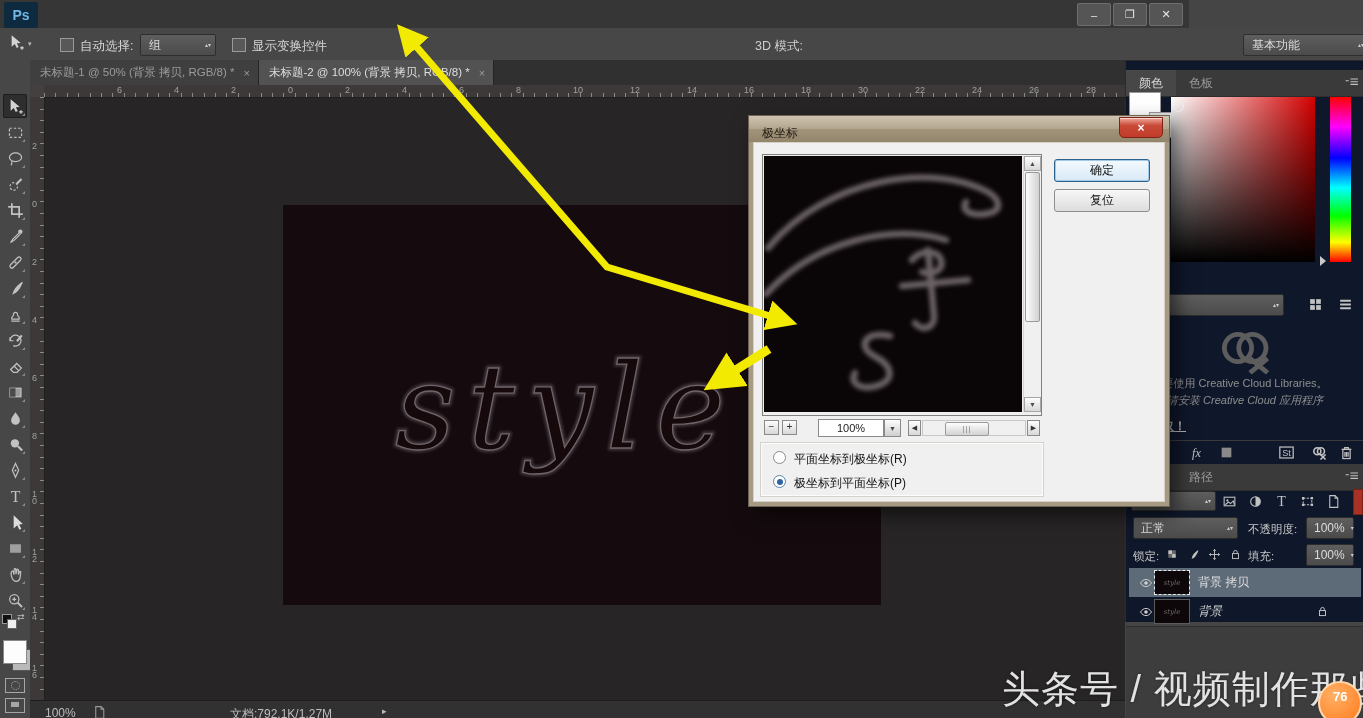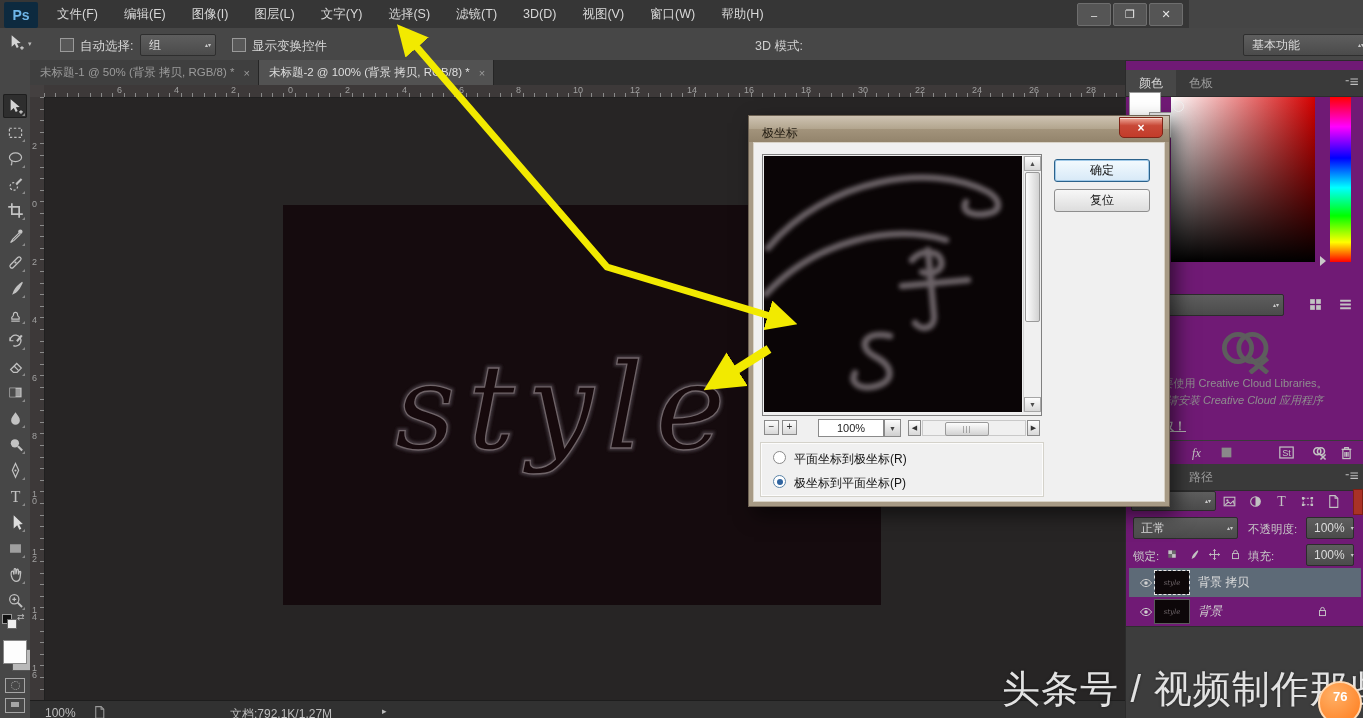--- a/index.html
+++ b/index.html
@@ -77,21 +77,21 @@
   .grpbox{position:absolute;left:6px;top:299px;width:282px;height:53px;border:1px solid #d4d2ca;box-shadow:inset 0 0 0 1px #fcfcfc;background:#f0f0f0;}
   .radio{position:absolute;left:12px;width:13px;height:13px;border:1px solid #8a8a8a;border-radius:50%;background:#fff;box-sizing:border-box;}
   .radio.on{border-color:#5a84a8;}
   .radio.on::after{content:'';position:absolute;left:2.5px;top:2.5px;width:6px;height:6px;border-radius:50%;background:#2f64a0;}
   .radiolabel{position:absolute;left:33px;font-size:12px;color:#151515;}
   .dlgbtn{position:absolute;left:300px;width:96px;height:23px;border-radius:3px;font-size:12px;color:#111;
      display:flex;align-items:center;justify-content:center;box-sizing:border-box;}
   .dlgbtn.ok{top:16px;background:linear-gradient(#f4fafe,#d7e9f7);border:1px solid #2c628b;box-shadow:inset 0 0 0 1px #a0c9e8;}
   .dlgbtn.reset{top:46px;background:linear-gradient(#f7f7f7,#dddddd);border:1px solid #8e8e8e;}
   
-  .rpanel{left:1125px;top:60px;width:238px;height:658px;background:#701a75;border-left:1px solid #2b2b2b;}
+  .rpanel{left:1125px;top:60px;width:238px;height:562px;background:#0f172a;border-left:1px solid #2b2b2b;}
   .ptabstrip{position:absolute;left:0;width:238px;height:26px;background:#3a3a3a;border-bottom:1px solid #2d2d2d;display:flex;}
   .ptab{padding:0 13px;line-height:26px;font-size:12px;color:#9b9b9b;}
   .ptab.active{background:#474747;color:#d8d8d8;}
   .pmenu{position:absolute;right:4px;top:6px;width:16px;height:14px;}
   .gridic{position:absolute;width:22px;height:22px;display:flex;align-items:center;justify-content:center;}
   .ccmsg{position:absolute;width:238px;text-align:center;font-size:11px;color:#8f8f8f;}
   .cclink{position:absolute;width:238px;text-align:left;font-size:12px;font-weight:bold;color:#b4b4b4;text-decoration:underline;}
   .layrow{position:absolute;left:3px;width:232px;height:29px;display:flex;align-items:center;}
   .layrow.sel{background:#5d6a77;}
   .lthumb{width:34px;height:23px;background:#0d0709;margin-left:26px;position:relative;display:flex;align-items:center;justify-content:center;}
@@ -334,33 +334,20 @@
             <rect x="3.8" y="6" width="6.4" height="5.4" fill="none" stroke="#c9c9c9"></rect>
             <path d="M5 6 V4.6 A2 2 0 0 1 9 4.6 V6" fill="none" stroke="#c9c9c9"></path>
           </svg>
         </span>
     </div>
     <div class="abs" style="left:0;top:566px;width:238px;height:92px;background:#3d3d3d;border-top:1px solid #2e2e2e;"></div>
   </div>
 
   <div class="abs menubar">
     <div class="pslogo">Ps</div>
-    <div style="display:flex;" id="menuitems">
-        <span class="mitem">文件(F)</span>
-        <span class="mitem">编辑(E)</span>
-        <span class="mitem">图像(I)</span>
-        <span class="mitem">图层(L)</span>
-        <span class="mitem">文字(Y)</span>
-        <span class="mitem">选择(S)</span>
-        <span class="mitem">滤镜(T)</span>
-        <span class="mitem">3D(D)</span>
-        <span class="mitem">视图(V)</span>
-        <span class="mitem">窗口(W)</span>
-        <span class="mitem">帮助(H)</span>
-      </div>
     <div class="winbtns" id="winbtns">
         <div class="winbtn">
           <span>–</span>
         </div>
         <div class="winbtn">
           <span>❐</span>
         </div>
         <div class="winbtn">
           <span>✕</span>
         </div>

